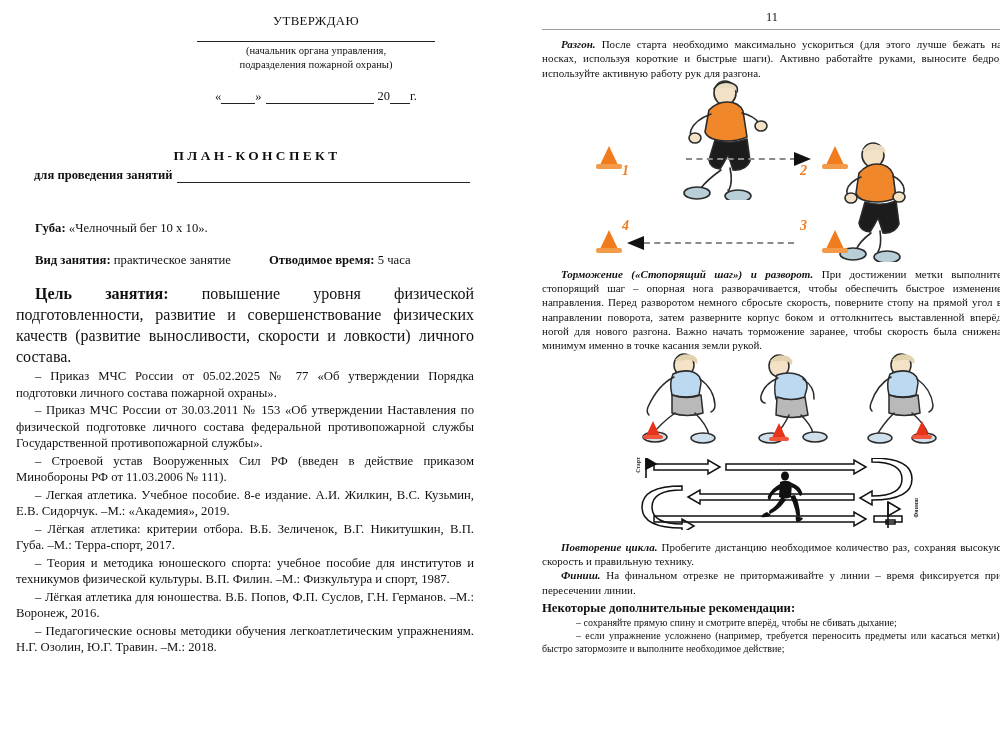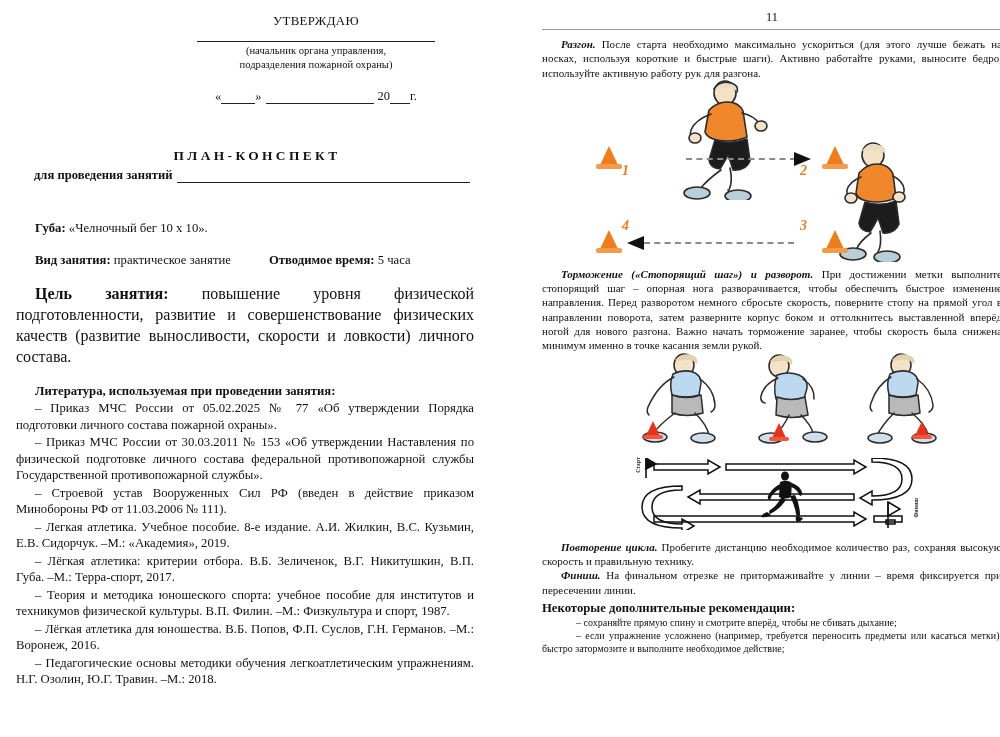--- a/index.html
+++ b/index.html
@@ -119,21 +119,20 @@
         <span class="b">Отводимое время:</span>
         <span>5 часа</span>
       </div>
     </div>
 
     <p class="goal just ind">
       <span class="b">Цель занятия:</span>
       <span>повышение уровня физической подготовленности, развитие и совершенствование физических качеств (развитие выносливости, скорости и ловкости) личного состава.</span>
     </p>
 
-    <p class="lit-head b ind">Литература, используемая при проведении занятия:</p>
 
     <div class="lit">
       <p class="just ind">– Приказ МЧС России от 05.02.2025 № 77 «Об утверждении Порядка подготовки личного состава пожарной охраны».</p>
       <p class="just ind">– Приказ МЧС России от 30.03.2011 № 153 «Об утверждении Наставления по физической подготовке личного состава федеральной противопожарной службы Государственной противопожарной службы».</p>
       <p class="just ind">– Строевой устав Вооруженных Сил РФ (введен в действие приказом Минобороны РФ от 11.03.2006 № 111).</p>
       <p class="just ind">– Легкая атлетика. Учебное пособие. 8-е издание. А.И. Жилкин, В.С. Кузьмин, Е.В. Сидорчук. –М.: «Академия», 2019.</p>
       <p class="just ind">– Лёгкая атлетика: критерии отбора. В.Б. Зеличенок, В.Г. Никитушкин, В.П. Губа. –М.: Терра-спорт, 2017.</p>
       <p class="just ind">– Теория и методика юношеского спорта: учебное пособие для институтов и техникумов физической культуры. В.П. Филин. –М.: Физкультура и спорт, 1987.</p>
       <p class="just ind">– Лёгкая атлетика для юношества. В.Б. Попов, Ф.П. Суслов, Г.Н. Германов. –М.: Воронеж, 2016.</p>
       <p class="just ind">– Педагогические основы методики обучения легкоатлетическим упражнениям. Н.Г. Озолин, Ю.Г. Травин. –М.: 2018.</p>

